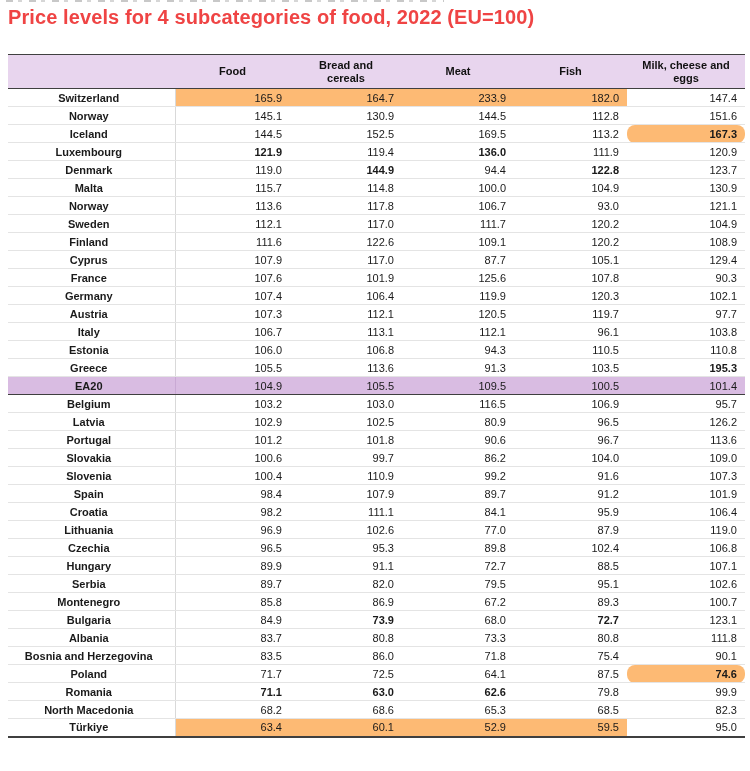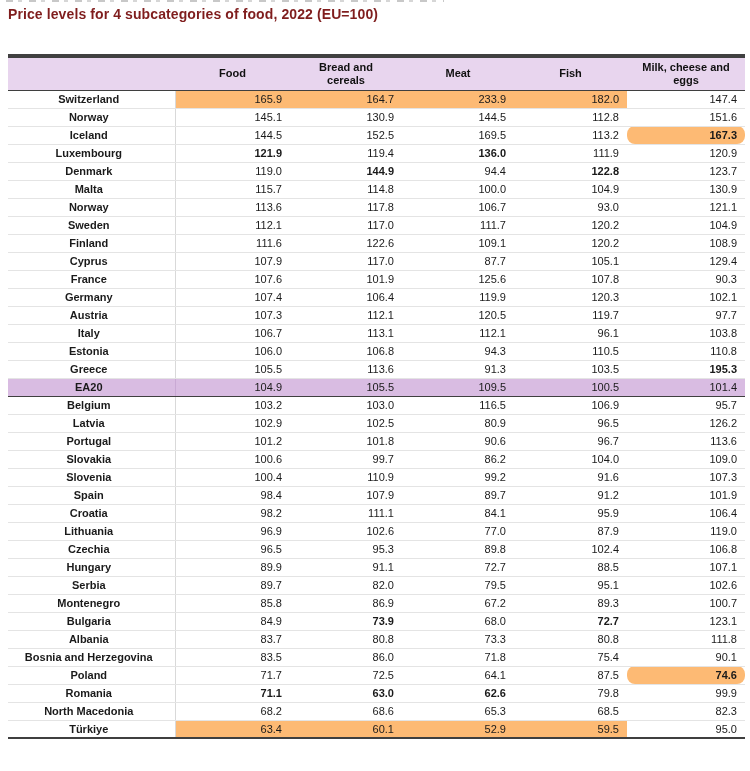--- a/index.html
+++ b/index.html
@@ -14,31 +14,31 @@
 
   .crop-remnant {
     position: absolute; left: 6px; top: 0; width: 438px; height: 2px;
     background: repeating-linear-gradient(90deg,
       #9b9b9b 0 7px, transparent 7px 12px, #b5b5b5 12px 16px, transparent 16px 23px);
     opacity: .55;
   }
 
   .title {
     position: absolute; left: 8px; top: 6px;
-    font-size: 14px; font-weight: bold; color: #7f1d1d;
+    font-size: 20px; font-weight: bold; color: #ef4444;
     letter-spacing: 0.1px;
   }
 
   table.price-table {
     position: absolute; left: 8px; top: 54px;
     width: 737px;
     border-collapse: collapse;
     table-layout: fixed;
     font-size: 11px;
-    border-top: 4px solid #404040;
+    border-top: 1px solid #404040;
     border-bottom: 2px solid #3f3f3f;
   }
   col.c-country { width: 167px; }
   col.c-food    { width: 115px; }
   col.c-bread   { width: 112px; }
   col.c-meat    { width: 112px; }
   col.c-fish    { width: 113px; }
   col.c-milk    { width: 118px; }
 
   thead th {

